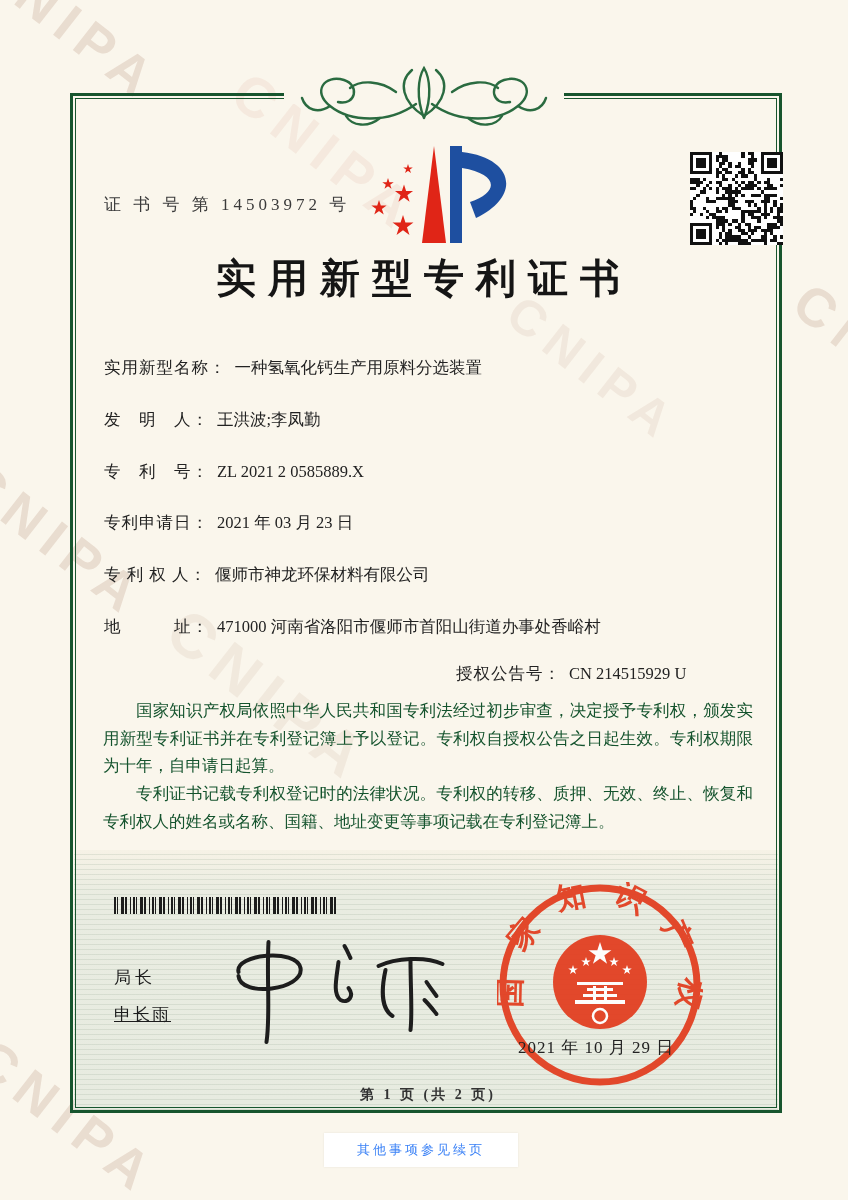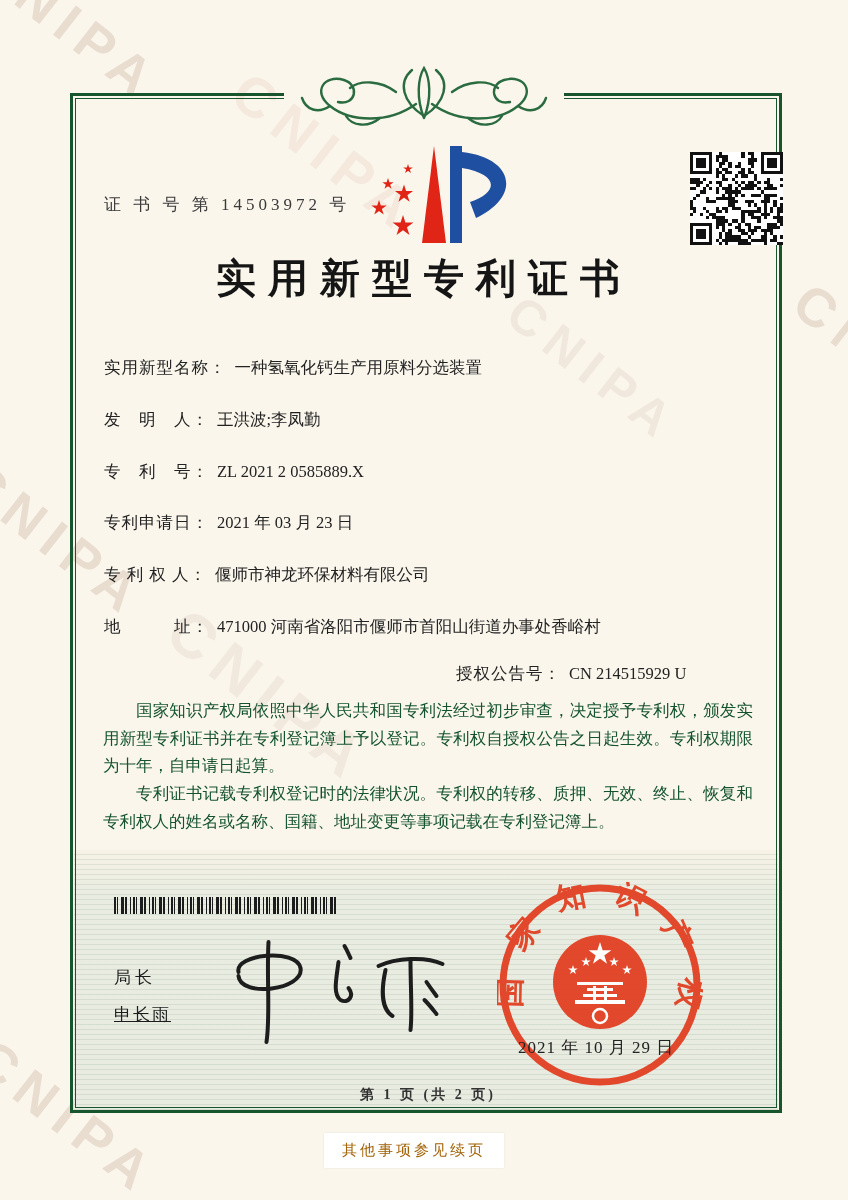--- a/index.html
+++ b/index.html
@@ -109,22 +109,22 @@
     font-size:17px; letter-spacing:1px; color:#222; white-space:nowrap;
   }
 
   .page-info {
     position:absolute; left:4px; top:1086px; width:100%; text-align:center;
     font-size:14px; letter-spacing:3px; color:#333; z-index:6;font-weight:bold;
   }
 
   .note-box {
     position:absolute; left:324px; top:1133px; z-index:6;
-    background:#ffffff; padding:8px 18px;
-    font-size:15px; letter-spacing:3px; color:#a16207;
+    background:#ffffff; padding:8px 33px;
+    font-size:13px; letter-spacing:3px; color:#3b82f6;
     box-shadow:0 0 2px rgba(0,0,0,0.08);
   }
 </style>
 </head>
 <body>
 
 <div class="page">
 
   <div class="wm wm1">CNIPA</div>
   <div class="wm wm2">CNIPA</div>

